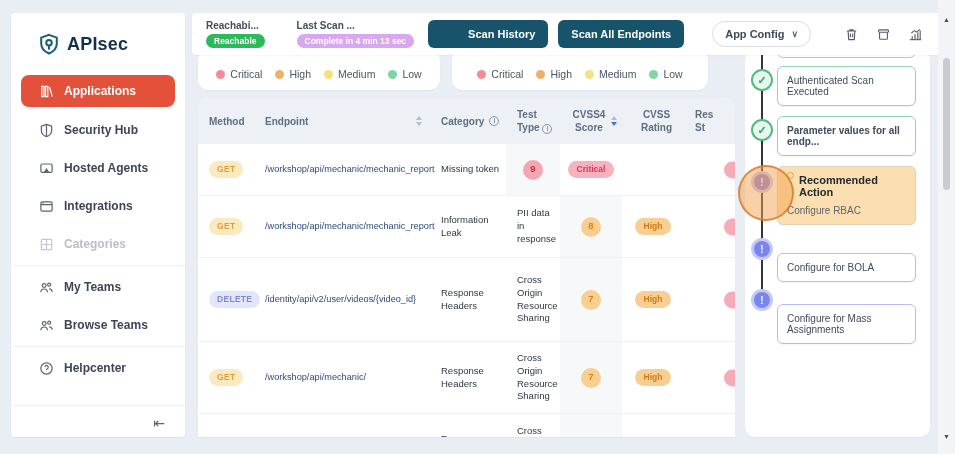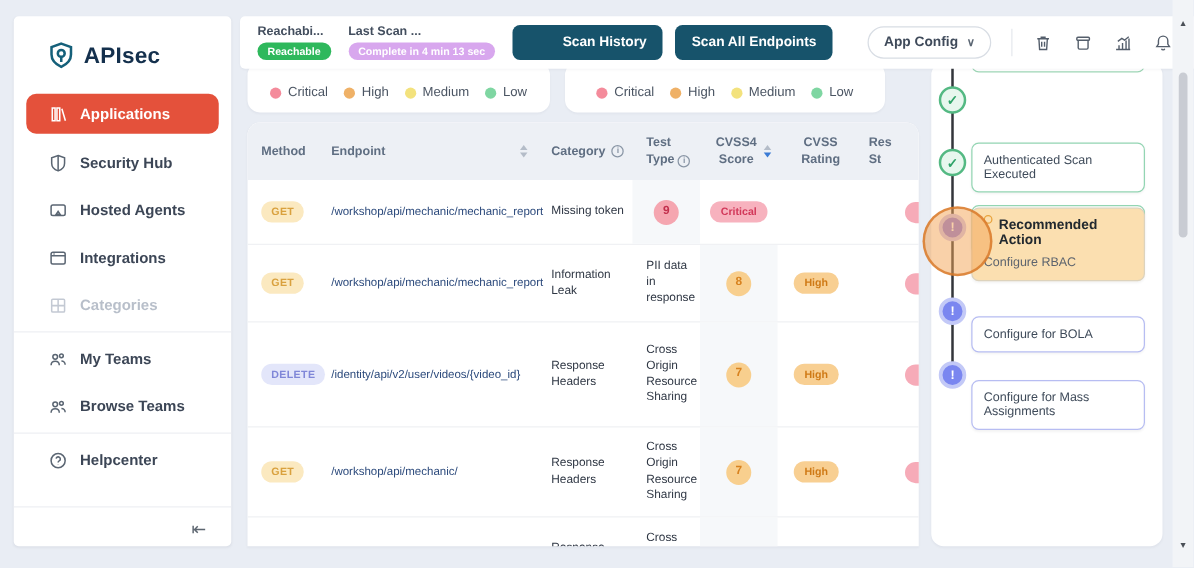--- a/index.html
+++ b/index.html
@@ -80,21 +80,21 @@
   .cutpill{position:absolute;right:-9px;top:50%;transform:translateY(-50%);width:20px;height:17px;border-radius:9px;background:#f6abb8;}
 
   
   .panel{position:absolute;left:745px;top:50px;width:185px;height:387px;background:#fff;border-radius:10px;z-index:1;box-shadow:0 1px 2px rgba(16,24,40,.04);}
   .tl-line{position:absolute;left:16px;top:0;width:2px;height:256px;background:#33363b;}
   .tl-node{position:absolute;left:6px;width:22px;height:22px;border-radius:50%;display:flex;align-items:center;justify-content:center;font-weight:800;cursor:pointer;}
   .node-done{background:#e7f7ee;border:2px solid #54b983;color:#2ea368;font-size:11px;}
   .node-attn{background:#8a7ae0;border:3px solid #cdc5f2;color:#fff;font-size:10px;}
   .node-pend{background:#7a86f0;border:3px solid #c3c9f7;color:#fff;font-size:10px;}
   .tl-box{position:absolute;left:32px;width:139px;background:#fff;border-radius:6px;font-size:10px;color:#3f4b5a;padding:8px 9px;box-shadow:0 1px 2px rgba(0,0,0,.05);cursor:pointer;}
-  .box-done{border:1px solid #93d5b3;margin-top:48px;}
+  .box-done{border:1px solid #93d5b3;}
   .box-pend{border:1px solid #b7bdf2;margin-top:18px;}
   .box-rec{background:#fbdfb0;border:1px solid #ddd3bd;padding:7px 9px 8px 9px;}
   .rec-title{display:flex;align-items:flex-start;gap:5px;font-size:11px;font-weight:800;color:#22292f;}
   .rec-ico{width:7px;height:7px;border:1.5px solid #e8a33d;border-radius:50%;flex:none;margin-top:-2px;}
   .rec-sub{margin-top:7px;font-size:10px;color:#5d646e;}
   .pbox-top{position:absolute;left:32px;top:-18px;width:139px;height:26px;background:#fff;border:1px solid #9ed6b6;border-radius:6px;}
   .halo{position:absolute;left:738px;top:165px;width:56px;height:56px;border-radius:50%;background:rgba(244,164,84,.5);border:2px solid rgba(216,120,40,.8);z-index:6;pointer-events:none;}
 
   
   .vscroll{position:absolute;right:0;top:0;width:17px;height:454px;background:#f2f4f7;z-index:7;}
@@ -207,21 +207,21 @@
     <div class="collapse-row">
       <span>⇤</span>
     </div>
   </aside>
 
   <header class="topbar">
     <div class="stat" style="margin-left:14px;">
       <span class="stat-label">Reachabi...</span>
       <span class="pill pill-green">Reachable</span>
     </div>
-    <div class="stat" style="margin-left:14px;">
+    <div class="stat" style="margin-left:32px;">
       <span class="stat-label">Last Scan ...</span>
       <span class="pill pill-purple">Complete in 4 min 13 sec</span>
     </div>
     <button class="btn-primary" style="margin-left:14px;padding-left:40px;">Scan History</button>
     <button class="btn-primary" style="margin-left:10px;">Scan All Endpoints</button>
     <button class="btn-outline" style="margin-left:28px;">
       <span>App Config</span>
       <span class="chev">∨</span>
     </button>
     <div class="vdiv" style="margin-left:16px;"></div>

